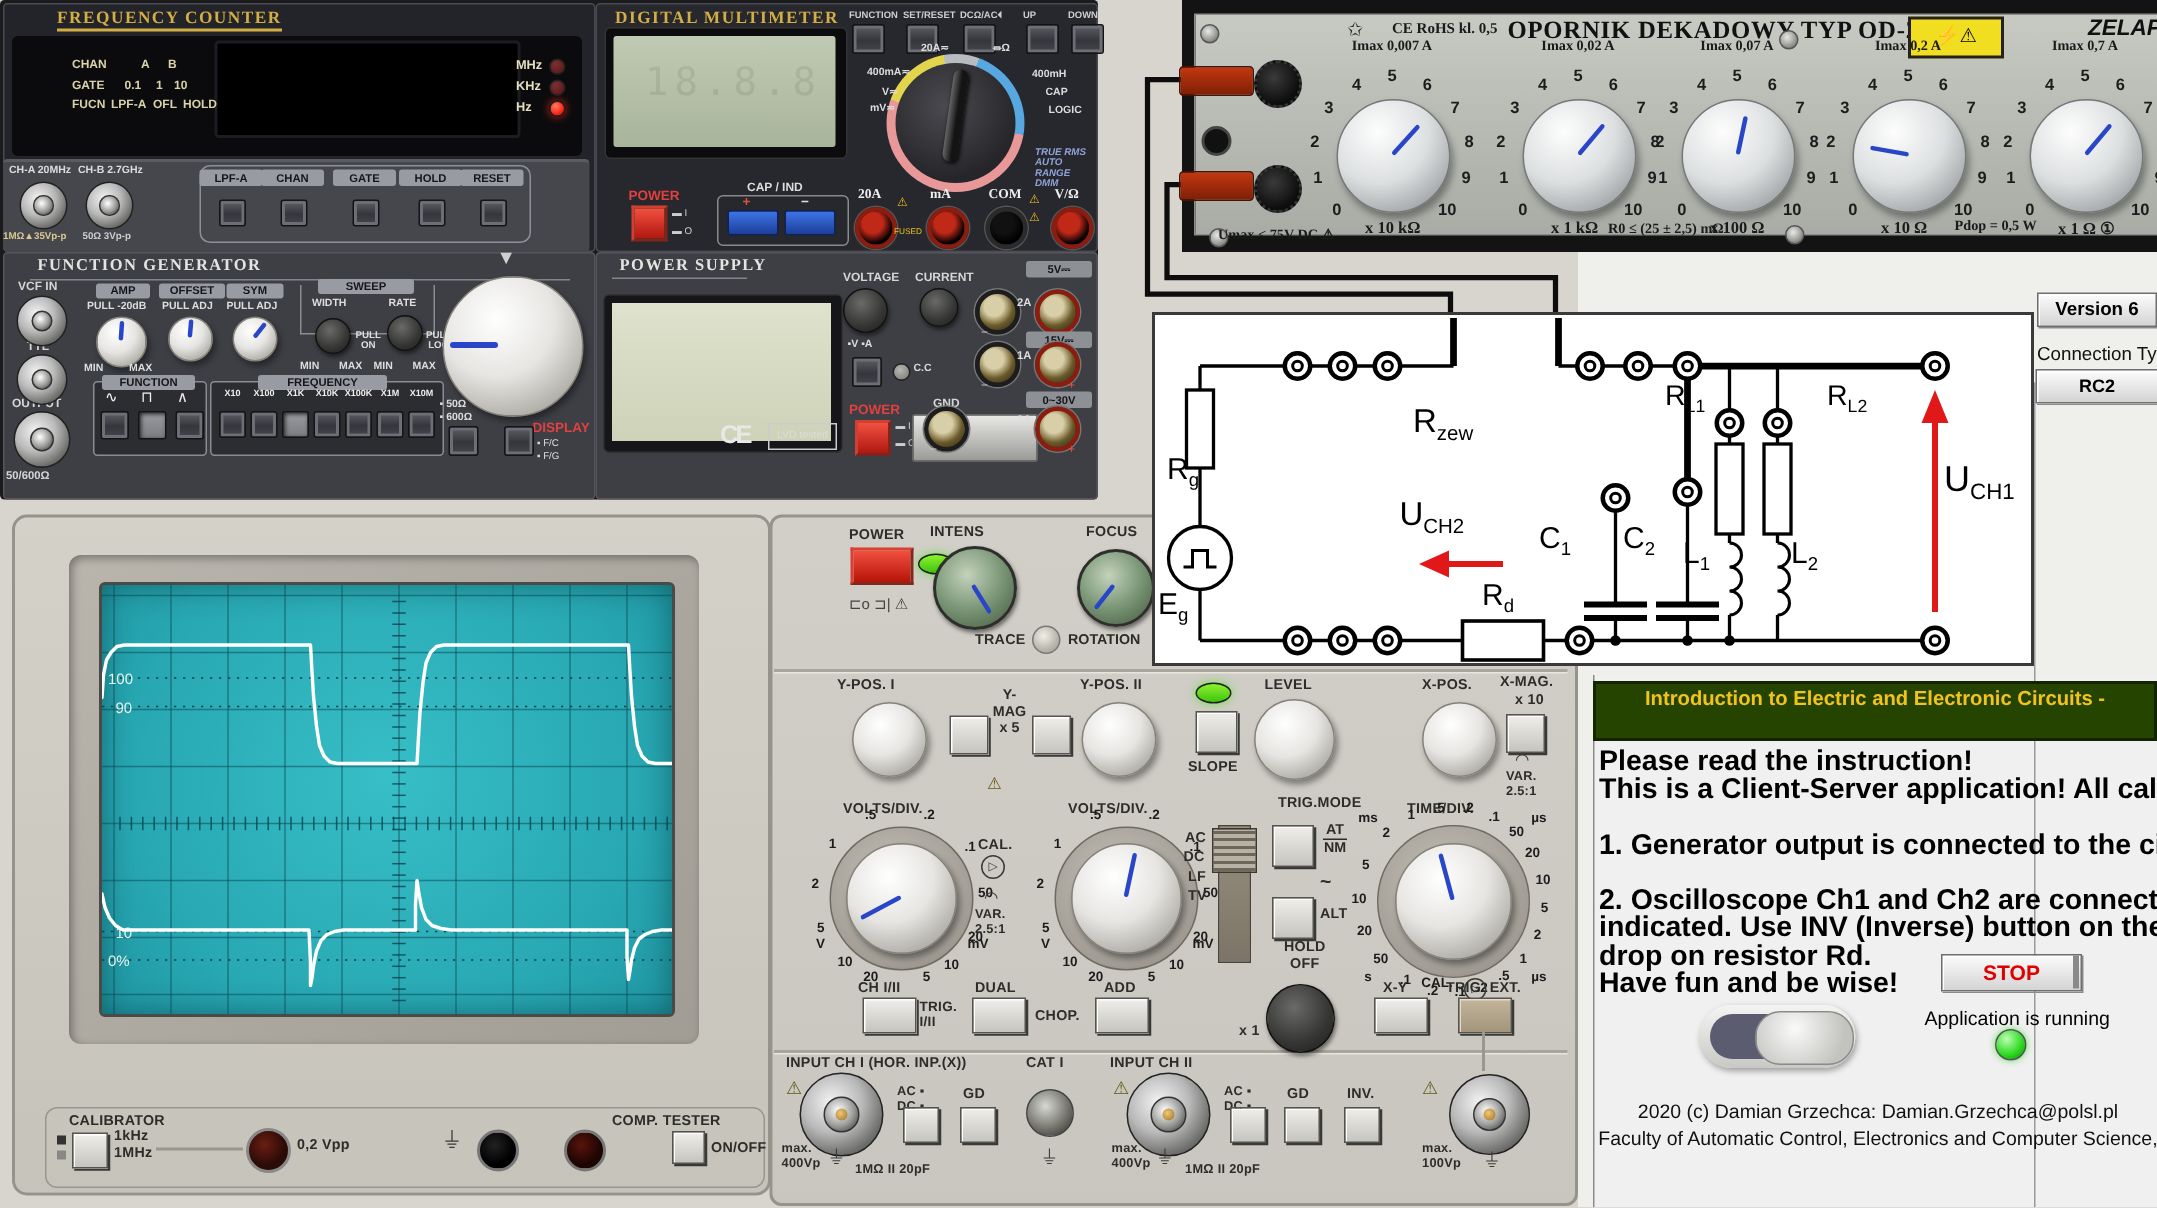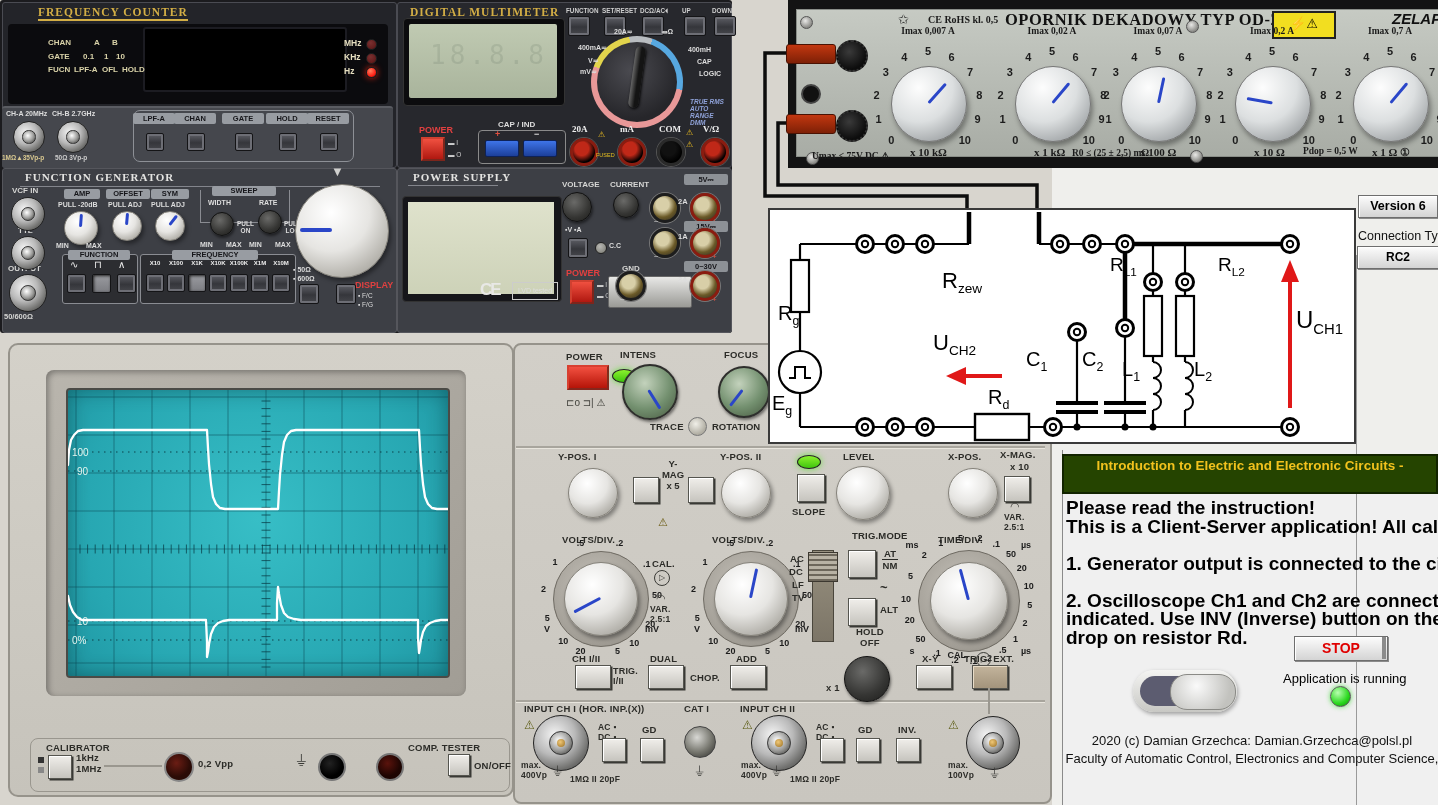--- a/index.html
+++ b/index.html
@@ -750,18 +750,19 @@
         <path d="M232,166 H192" stroke="#e01818" stroke-width="4" fill="none"></path>
         <polygon points="176,166 196,157 196,175" fill="#e01818"></polygon>
       </svg><div class="schl" style="position: absolute; left: 8px; top: 92px; font-size: 20px;"><span>R</span><sub>g</sub></div><div class="schl" style="position: absolute; left: 2px; top: 182px; font-size: 20px;"><span>E</span><sub>g</sub></div><div class="schl" style="position: absolute; left: 172px; top: 58px; font-size: 22px;"><span>R</span><sub>zew</sub></div><div class="schl" style="position: absolute; left: 163px; top: 120px; font-size: 22px;"><span>U</span><sub>CH2</sub></div><div class="schl" style="position: absolute; left: 218px; top: 176px; font-size: 20px;"><span>R</span><sub>d</sub></div><div class="schl" style="position: absolute; left: 256px; top: 138px; font-size: 20px;"><span>C</span><sub>1</sub></div><div class="schl" style="position: absolute; left: 312px; top: 138px; font-size: 20px;"><span>C</span><sub>2</sub></div><div class="schl" style="position: absolute; left: 340px; top: 44px; font-size: 19px;"><span>R</span><sub>L1</sub></div><div class="schl" style="position: absolute; left: 448px; top: 44px; font-size: 19px;"><span>R</span><sub>L2</sub></div><div class="schl" style="position: absolute; left: 352px; top: 148px; font-size: 20px;"><span>L</span><sub>1</sub></div><div class="schl" style="position: absolute; left: 424px; top: 148px; font-size: 20px;"><span>L</span><sub>2</sub></div><div class="schl" style="position: absolute; left: 526px; top: 96px; font-size: 24px;"><span>U</span><sub>CH1</sub></div></div>
     <div style="position: absolute; left: 1356px; top: 255px; width: 1px; height: 550px; background: rgb(154, 154, 154); z-index: 3;"></div>
     <div class="il" style="position: absolute; left: 1066px; top: 497px; width: 372px; color: rgb(0, 0, 0); z-index: 4;">Please read the instruction!</div>
     <div class="il" style="position: absolute; left: 1066px; top: 515.5px; width: 372px; color: rgb(0, 0, 0); z-index: 4;">This is a Client-Server application! All calculations are done by serve</div>
     <div class="il" style="position: absolute; left: 1066px; top: 552.5px; width: 372px; color: rgb(0, 0, 0); z-index: 4;">1. Generator output is connected to the circuit board (Eg and Rg</div>
     <div class="il" style="position: absolute; left: 1066px; top: 589.5px; width: 372px; color: rgb(0, 0, 0); z-index: 4;">2. Oscilloscope Ch1 and Ch2 are connected to the circuit board whe</div>
     <div class="il" style="position: absolute; left: 1066px; top: 608px; width: 372px; color: rgb(0, 0, 0); z-index: 4;">indicated. Use INV (Inverse) button on the scope for positive voltag</div>
     <div class="il" style="position: absolute; left: 1066px; top: 626.5px; width: 372px; color: rgb(0, 0, 0); z-index: 4;">drop on resistor Rd.</div>
+    <div class="il" style="position: absolute; left: 1066px; top: 645px; width: 372px; color: rgb(0, 0, 0); z-index: 4;">Have fun and be wise!</div>
     <div style="position: absolute; left: 1133px; top: 670px; width: 104px; height: 42px; border-radius: 21px; background: linear-gradient(rgb(244, 244, 242), rgb(200, 200, 196)); box-shadow: rgba(0, 0, 0, 0.35) 1px 2px 4px; z-index: 4;"></div>
     <div style="position: absolute; left: 1140px; top: 676px; width: 90px; height: 30px; border-radius: 15px; background: rgb(92, 92, 112); z-index: 4;"></div>
     <div style="position: absolute; left: 1170px; top: 674px; width: 64px; height: 34px; border-radius: 17px; background: radial-gradient(circle at 40% 32%, rgb(250, 250, 250), rgb(194, 194, 190) 75%); border: 1px solid rgb(138, 138, 134); z-index: 4;"></div>
     <div style="position: absolute; left: 1330px; top: 686px; width: 19px; height: 19px; border-radius: 50%; background: radial-gradient(circle at 36% 30%, rgb(184, 255, 176), rgb(42, 216, 30) 60%, rgb(15, 140, 8)); border: 1px solid rgb(85, 85, 85); box-shadow: rgba(40, 220, 30, 0.7) 0px 0px 5px; z-index: 4;"></div>
     <div style="position: absolute; left: 1382px; top: 637px; width: 4px; height: 22px; background: rgb(138, 138, 138); z-index: 4;"></div>
   </div>
 
 </body></html>

